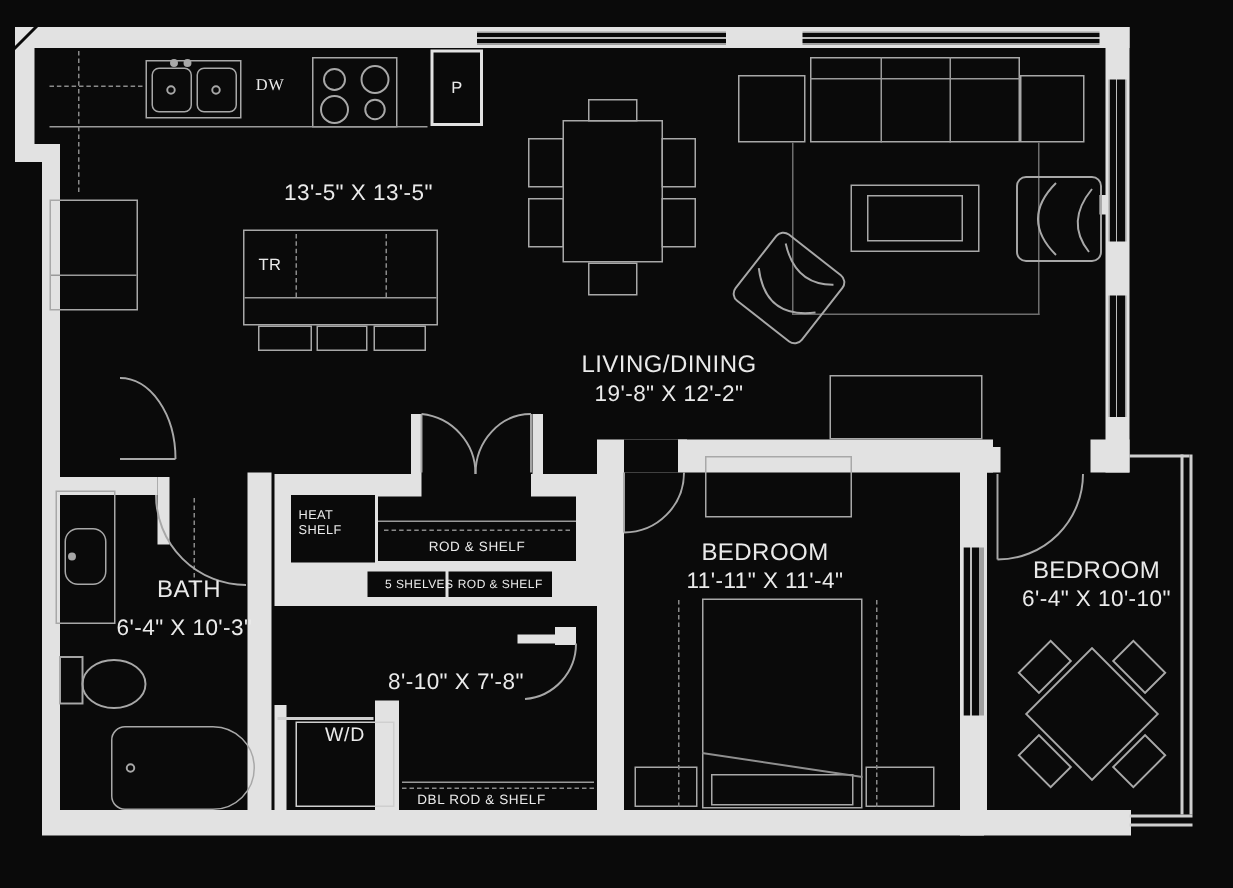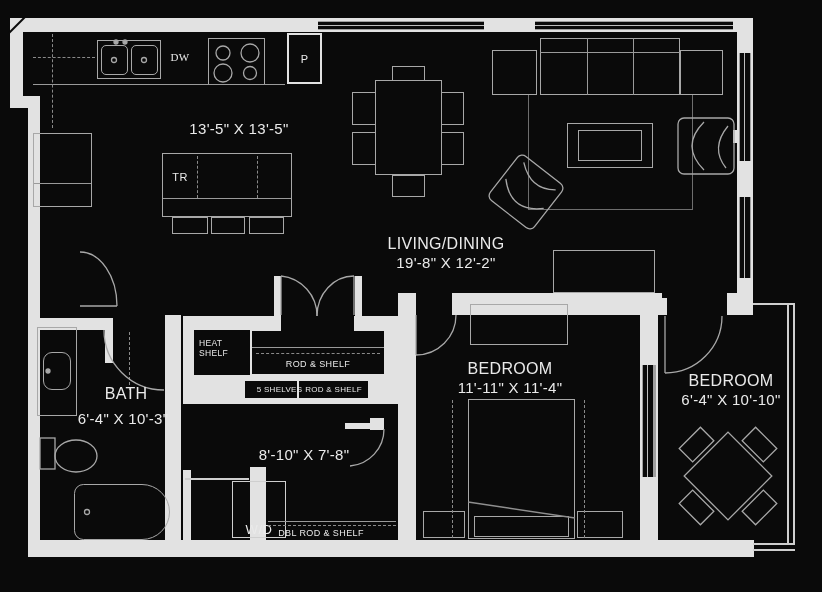--- a/index.html
+++ b/index.html
@@ -116,21 +116,21 @@
   <div class="f" style="left:423px;top:511px;width:42px;height:27px;"></div>
   <div class="f" style="left:577px;top:511px;width:46px;height:27px;"></div>
   <div class="dashv" style="left:452px;top:400px;height:138px;"></div>
   <div class="dashv" style="left:584px;top:400px;height:138px;"></div>
 
   <div class="f" style="left:37px;top:327px;width:40px;height:89px;"></div>
   <div class="f" style="left:43px;top:352px;width:28px;height:38px;border-radius:9px;"></div>
   <div class="f" style="left:74px;top:484px;width:96px;height:56px;border-radius:10px 30px 30px 10px;"></div>
   <div class="dashv" style="left:129px;top:332px;height:58px;"></div>
 
-  <div class="f2" style="left:197px;top:481px;width:54px;height:57px;border-color:#cfcfcf;display:flex;align-items:flex-end;justify-content:center;margin-left:35px;">
+  <div class="f2" style="left:197px;top:481px;width:66px;height:57px;border-color:#cfcfcf;display:flex;align-items:flex-start;justify-content:center;">
     <span style="font-size:13px;color:#eaeaea;letter-spacing:0.5px;">W/D</span>
   </div>
   <div class="lineL" style="left:185px;top:478px;width:64px;height:2px;"></div>
   <div class="line" style="left:252px;top:347px;width:132px;height:1px;"></div>
   <div class="dashh" style="left:256px;top:353px;width:124px;"></div>
   <div class="line" style="left:268px;top:521px;width:128px;height:1px;"></div>
   <div class="dashh" style="left:268px;top:525px;width:128px;"></div>
 
   <svg width="822" height="592" viewBox="0 0 822 592">
     <g fill="none" stroke="#a8a8a8" stroke-width="1.3">

